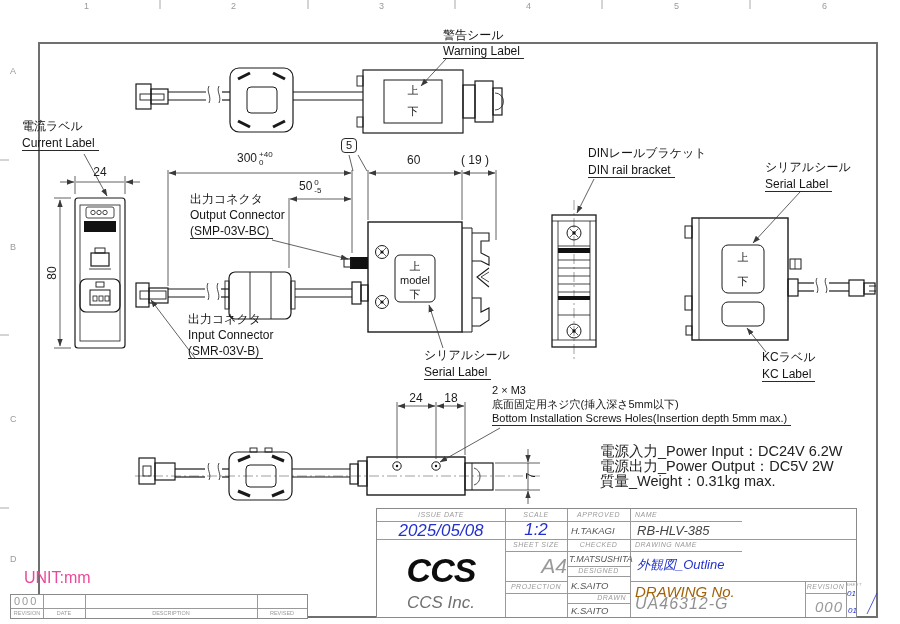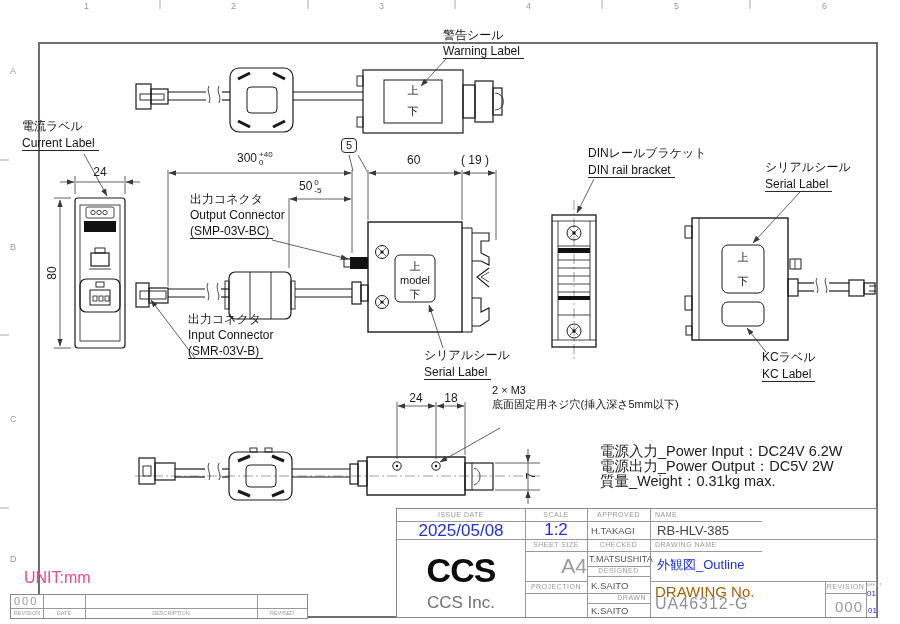--- a/index.html
+++ b/index.html
@@ -10,21 +10,21 @@
   .gl{position:absolute;font-size:9px;color:#9a9a9a;}
   .u{border-bottom:1px solid #2a2a2a;padding-right:4px;}
   .dim{font-size:12px;color:#1c1c1c;}
   .tol{display:inline-flex;flex-direction:column;font-size:8px;line-height:8px;vertical-align:top;margin-left:2px;font-style:normal;}
   .tol i{font-style:normal;}
   .refbox{border:1px solid #2a2a2a;border-radius:4px;padding:0 4px;font-size:11px;line-height:13px;}
   .rot{transform:rotate(-90deg);transform-origin:center;}
   .ctr{text-align:center;}
   .spec{position:absolute;font-size:14.5px;line-height:15px;color:#222;white-space:nowrap;}
   
-  .tb{position:absolute;left:396px;top:508px;width:479px;height:108px;border:1px solid #8a8a8a;background:#fff;}
+  .tb{position:absolute;left:376px;top:508px;width:479px;height:108px;border:1px solid #8a8a8a;background:#fff;font-style:italic;}
   .tb .vl,.tb .hl{position:absolute;background:#9a9a9a;}
   .tb .vl{width:1px;} .tb .hl{height:1px;}
   .tb .lab{position:absolute;font-size:7px;color:#9a9a9a;letter-spacing:.5px;white-space:nowrap;}
   .tb .val{position:absolute;color:#555;white-space:nowrap;}
   .blue{color:#2331cc !important;}
   .rvt{position:absolute;left:10px;top:594px;width:296px;height:23px;border:1px solid #8a8a8a;background:#fff;}
   .rvt .vl{position:absolute;background:#9a9a9a;width:1px;top:0;height:23px;}
   .rvt .hl{position:absolute;background:#9a9a9a;height:1px;left:0;width:296px;top:13px;}
   .rvt .hd{position:absolute;top:15px;font-size:5.5px;color:#9a9a9a;text-align:center;}
   svg{position:absolute;left:0;top:0;}
@@ -319,20 +319,21 @@
   <span class="t u" style="left:588px;top:163px">DIN rail bracket</span>
 
   <span class="t" style="left:765px;top:160px">シリアルシール</span>
   <span class="t u" style="left:765px;top:177px">Serial Label</span>
 
   <span class="t" style="left:762px;top:350px">KCラベル</span>
   <span class="t u" style="left:762px;top:367px">KC Label</span>
 
   <span class="t" style="left:492px;top:383px;font-size:11px">2 × M3</span>
   <span class="t" style="left:492px;top:397px;font-size:11px">底面固定用ネジ穴(挿入深さ5mm以下)</span>
+  <span class="t u" style="left:492px;top:411px;font-size:11px">Bottom Installation Screws Holes(Insertion depth 5mm max.)</span>
 
   <span class="t ctr" style="left:398px;top:83px;width:30px;font-size:11px">上</span>
   <span class="t ctr" style="left:398px;top:104px;width:30px;font-size:11px">下</span>
   <span class="t ctr" style="left:400px;top:259px;width:30px;font-size:11px">上</span>
   <span class="t ctr" style="left:400px;top:273px;width:30px;font-size:11px">model</span>
   <span class="t ctr" style="left:400px;top:287px;width:30px;font-size:11px">下</span>
   <span class="t ctr" style="left:728px;top:250px;width:30px;font-size:11px">上</span>
   <span class="t ctr" style="left:728px;top:274px;width:30px;font-size:11px">下</span>
 
   <span class="t dim ctr" style="left:85px;top:165px;width:30px">24</span>

